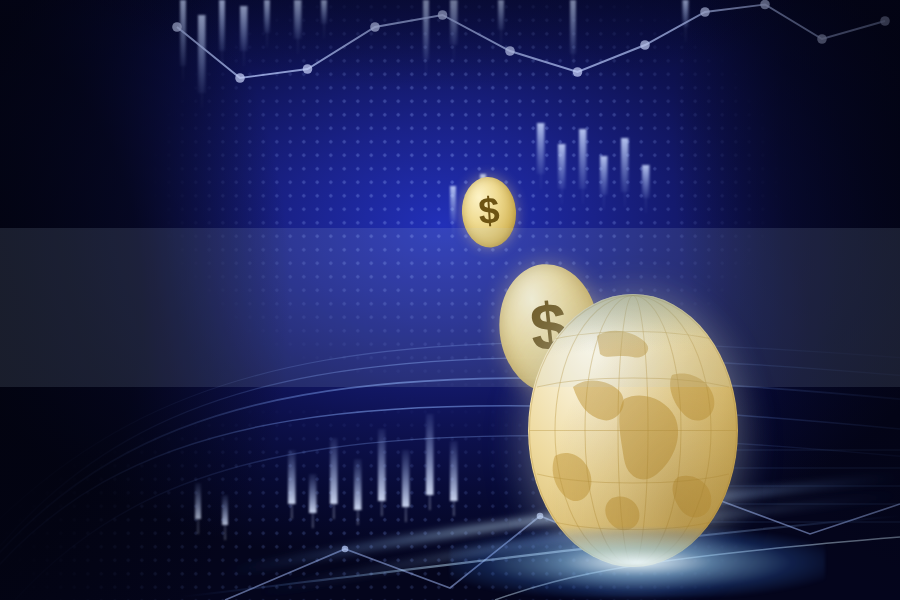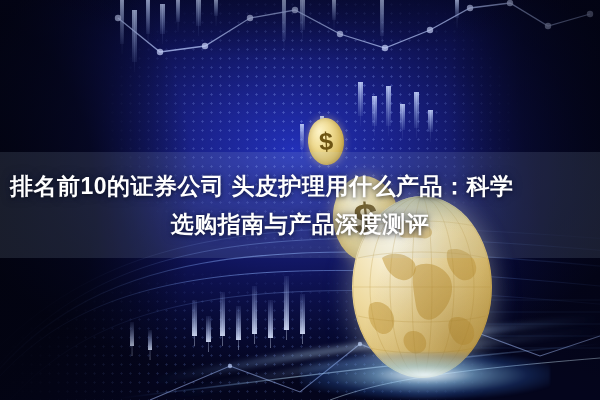--- a/index.html
+++ b/index.html
@@ -328,18 +328,14 @@
         <path d="M6 120 C40 128 100 128 134 120"></path>
         <path d="M2 148 C40 160 100 160 138 148"></path>
       </g>
     </svg>
     <div class="globe-shade"></div>
     <div class="globe-top-tint"></div>
   </div>
   <div class="globe-glow-bottom"></div>
 
   <div class="title-band"></div>
-  <div class="title-wrap">
-    <div class="title-line l1">排名前10的证券公司 头皮护理用什么产品：科学</div>
-    <div class="title-line l2">选购指南与产品深度测评</div>
-  </div>
 
 </div>
 
 </body></html>

